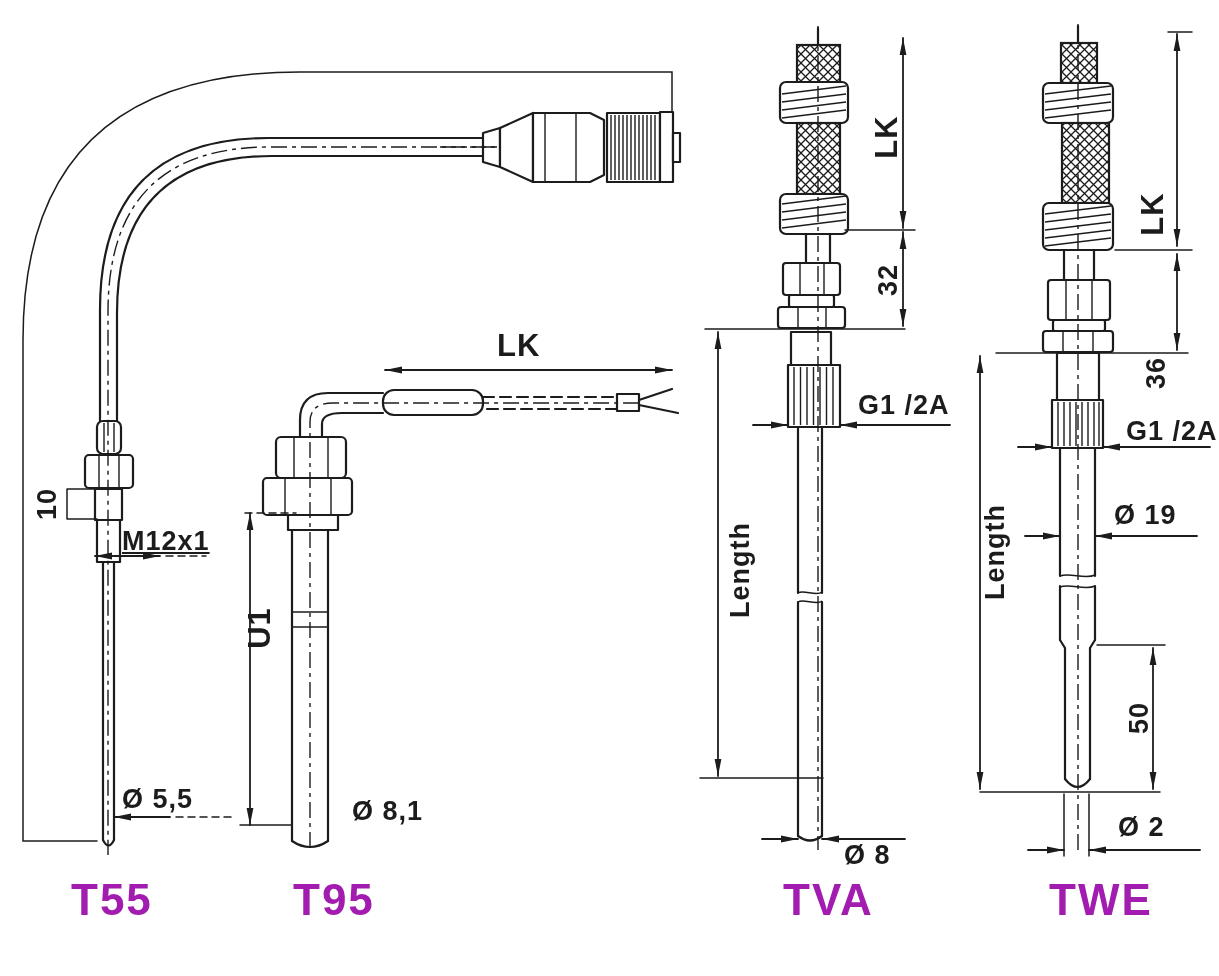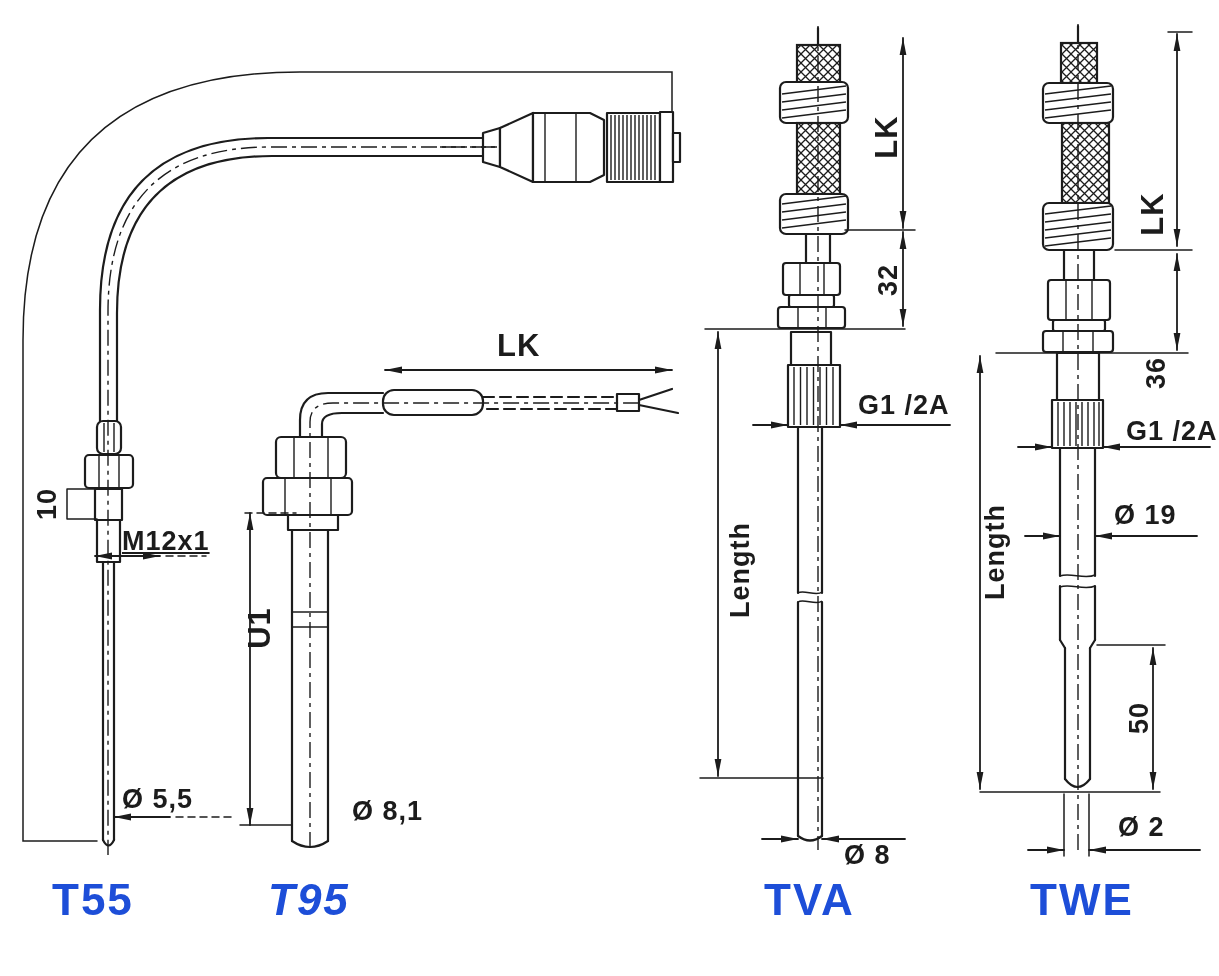--- a/index.html
+++ b/index.html
@@ -14,22 +14,22 @@
   .e  {stroke:#1c1c1c;stroke-width:1.5;fill:none;stroke-linecap:round;}
   .f  {stroke:#1c1c1c;stroke-width:1.4;fill:none;}
   .cl {stroke:#1c1c1c;stroke-width:1.4;fill:none;stroke-dasharray:16 5 4 5;}
   .dsh{stroke-dasharray:11 6;}
   .dsh2{stroke-dasharray:7 5;}
   
   .lbl{position:absolute;font-size:27px;font-weight:600;color:#1c1c1c;letter-spacing:1px;
        white-space:nowrap;line-height:1;}
   .big{font-size:31px;}
   .rot{transform:translate(-50%,-50%) rotate(-90deg);}
-  .part{position:absolute;font-size:44px;font-weight:700;color:#1d4ed8;letter-spacing:2px;
-        white-space:nowrap;line-height:1;}
+  .part{position:absolute;font-size:44px;font-weight:700;color:#a21caf;letter-spacing:2px;
+        white-space:nowrap;line-height:1;margin-left:19px;}
 </style>
 </head>
 <body>
 
 <div id="canvas">
 
 <svg width="1219" height="976" viewBox="0 0 1219 976">
   <defs>
     <marker id="arr" viewBox="0 0 18 8" markerWidth="18" markerHeight="8" refX="17" refY="4" orient="auto-start-reverse" markerUnits="userSpaceOnUse">
       <path d="M0,0.6 L17,4 L0,7.4 Z" fill="#1c1c1c"></path>
@@ -216,21 +216,21 @@
 </svg>
 
 <div class="lbl rot" style="left:47px;top:504px;">10</div>
 <div class="lbl" style="left:122px;top:528px;text-decoration:underline;">M12x1</div>
 <div class="lbl" style="left:114px;top:786px;margin-left:8px;">Ø 5,5</div>
 <div class="part" style="left:52px;top:878px;">T55</div>
 
 <div class="lbl big" style="left:497px;top:330px;">LK</div>
 <div class="lbl big rot" style="left:259px;top:628px;">U1</div>
 <div class="lbl" style="left:352px;top:798px;">Ø 8,1</div>
-<div class="part" style="left:268px;top:878px;font-style:italic;">T95</div>
+<div class="part" style="left:274px;top:878px;">T95</div>
 
 <div class="lbl big rot" style="left:886px;top:137px;">LK</div>
 <div class="lbl rot" style="left:888px;top:280px;">32</div>
 <div class="lbl" style="left:858px;top:392px;">G1 /2A</div>
 <div class="lbl rot" style="left:740px;top:570px;">Length</div>
 <div class="lbl" style="left:844px;top:806px;margin-top:36px;">Ø 8</div>
 <div class="part" style="left:764px;top:878px;">TVA</div>
 
 <div class="lbl big rot" style="left:1152px;top:214px;">LK</div>
 <div class="lbl rot" style="left:1156px;top:373px;">36</div>

